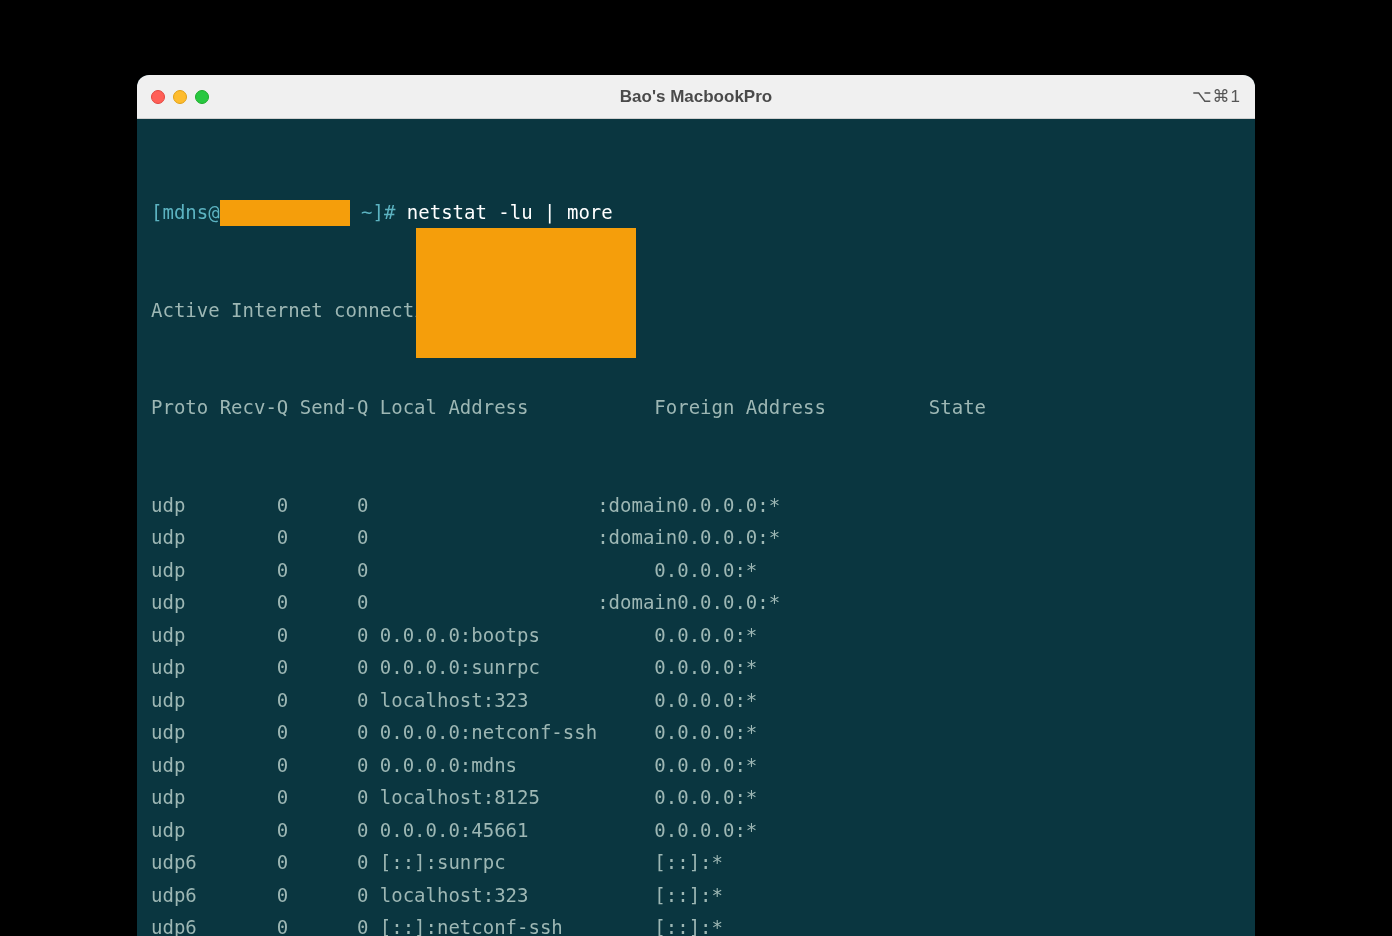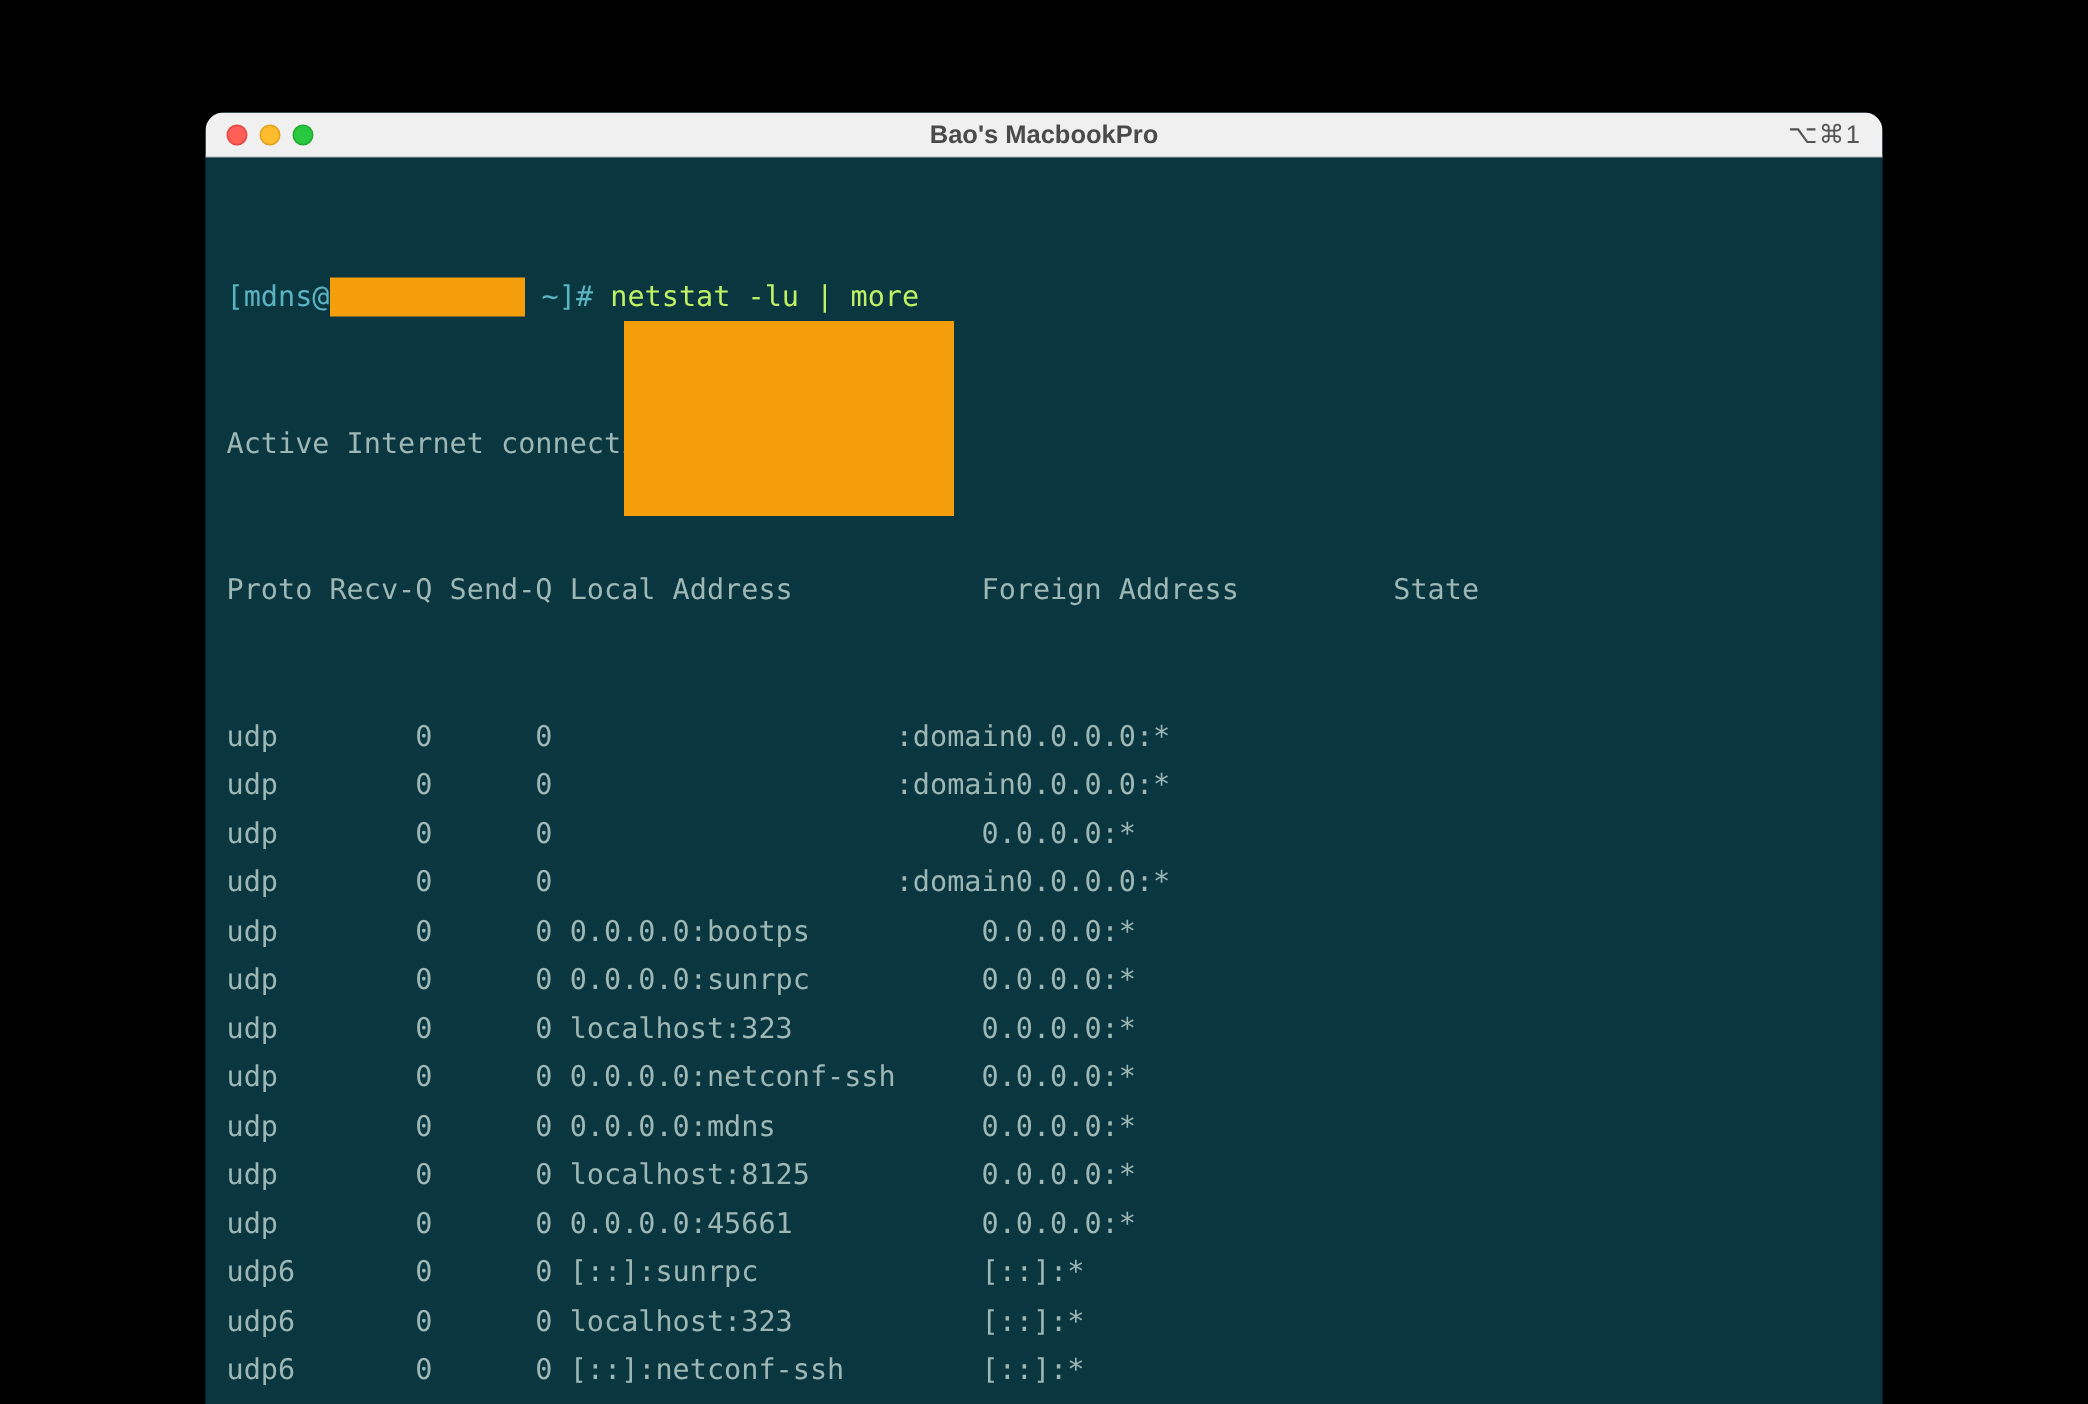--- a/index.html
+++ b/index.html
@@ -14,21 +14,21 @@
       font-family: 'SF Mono', 'Menlo', 'Monaco', 'Consolas', monospace;
     }
     .window {
       width: 1118px;
       background: #0a3640;
       border-radius: 12px;
       overflow: hidden;
       box-shadow: 0 20px 60px rgba(0,0,0,0.5);
     }
     .titlebar {
-      height: 30px;
+      height: 44px;
       background: #f0f0f0;
       display: flex;
       align-items: center;
       padding: 0 14px;
       position: relative;
       border-bottom: 1px solid #d0d0d0;
     }
     .traffic-lights {
       display: flex;
       gap: 8px;
@@ -61,21 +61,21 @@
     .terminal-body {
       background: #0a3640;
       padding: 12px 14px 0 14px;
       font-size: 19px;
       line-height: 32.5px;
       color: #9db7b4;
       white-space: pre;
       overflow: hidden;
     }
     .prompt { color: #5cb3c1; }
-    .cmd { color: #bef264; }
+    .cmd { color: #ffffff; }
     .redact {
       display: inline-block;
       background: #f59e0b;
       height: 26px;
       vertical-align: middle;
       margin-top: -2px;
     }
     .row { display: block; height: 32.5px; line-height: 32.5px; }
     .nowrap { white-space: pre; }
     .pos-rel { position: relative; }

